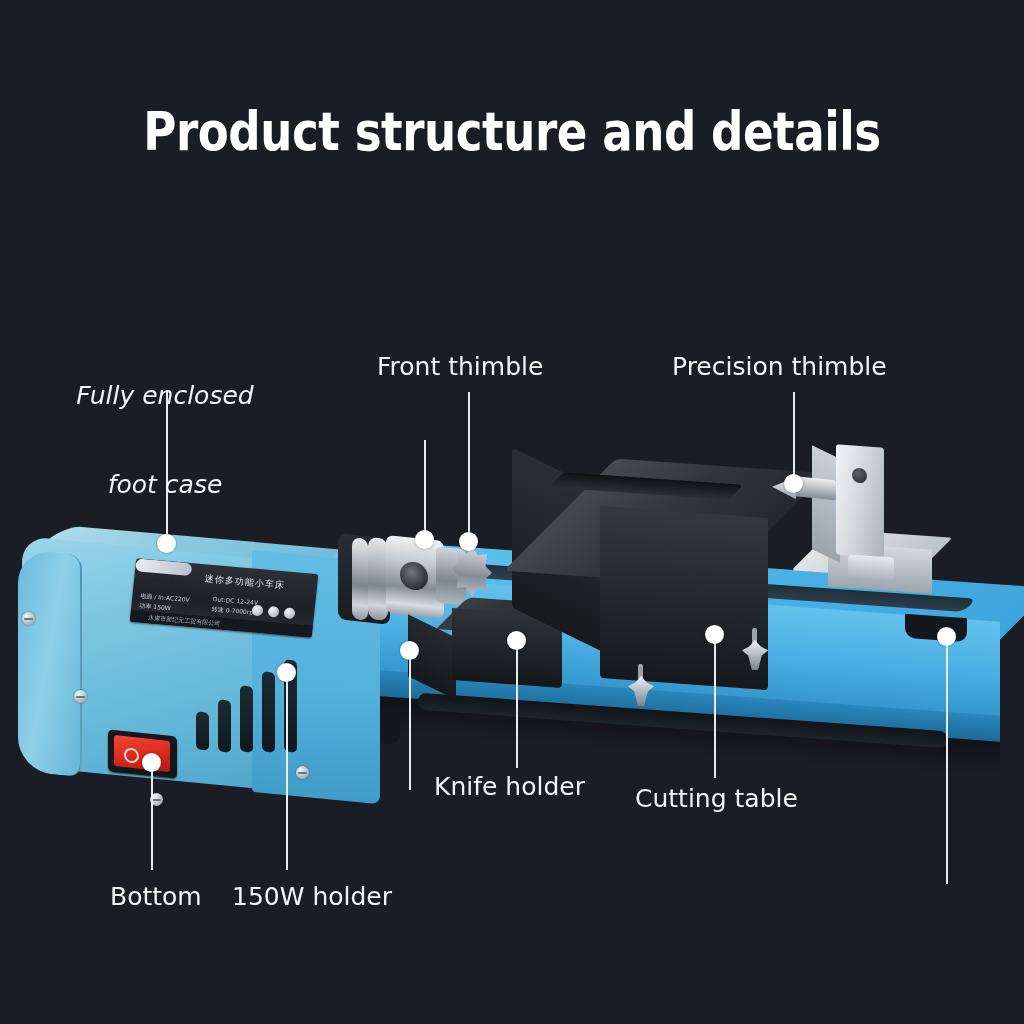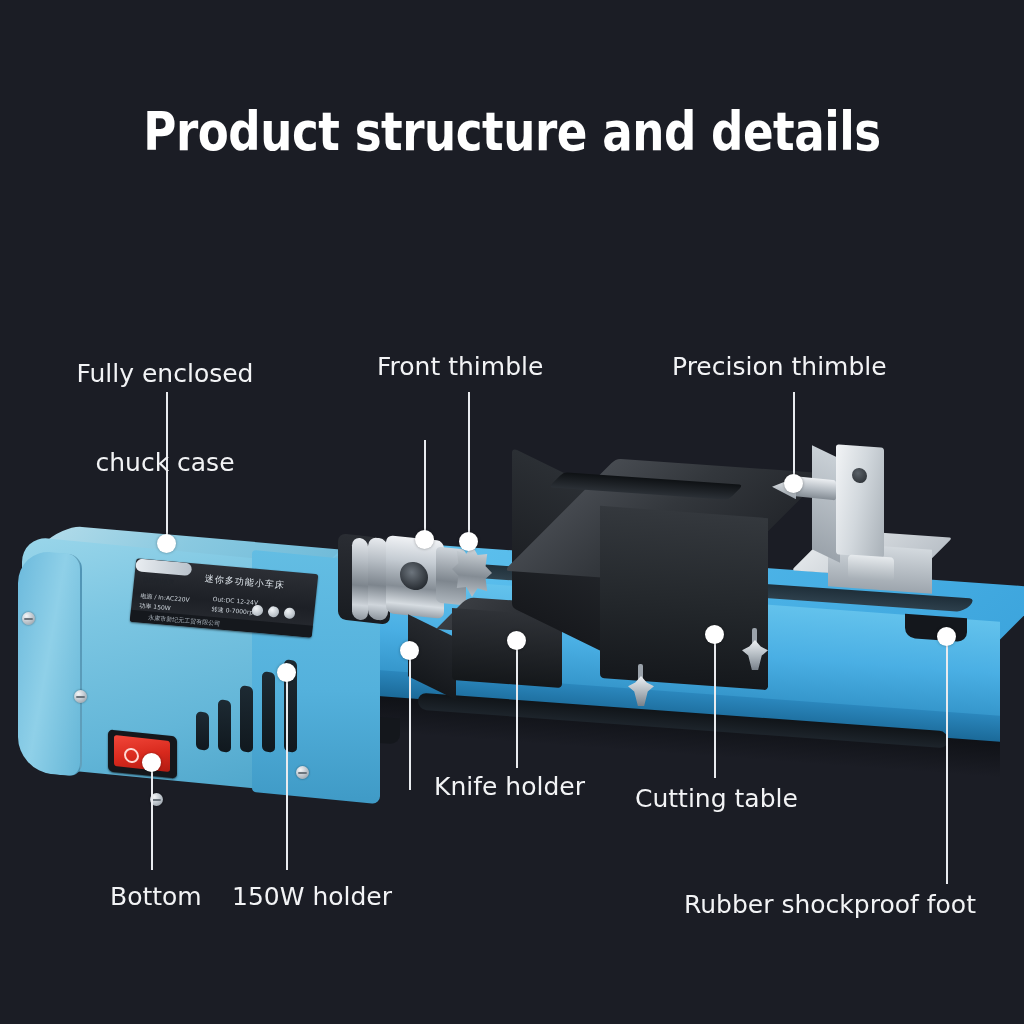--- a/index.html
+++ b/index.html
@@ -333,26 +333,25 @@
   <div class="dot" style="left:415px;top:530px;"></div>
   <div class="dot" style="left:459px;top:532px;"></div>
   <div class="dot" style="left:784px;top:474px;"></div>
   <div class="dot" style="left:507px;top:631px;"></div>
   <div class="dot" style="left:705px;top:625px;"></div>
   <div class="dot" style="left:400px;top:641px;"></div>
   <div class="dot" style="left:142px;top:753px;"></div>
   <div class="dot" style="left:277px;top:663px;"></div>
   <div class="dot" style="left:937px;top:627px;"></div>
 
-  <div class="lbl c" style="left:40px;top:300px;width:250px;">
+  <div class="lbl c" style="left:40px;top:322px;width:250px;font-style:italic;">
     <div>Fully enclosed</div>
-    <div>chuck case</div>
+    <div>foot case</div>
   </div>
 
   <div class="lbl" style="left:377px;top:352px;">Front thimble</div>
   <div class="lbl" style="left:672px;top:352px;">Precision thimble</div>
   <div class="lbl" style="left:434px;top:772px;">Knife holder</div>
   <div class="lbl" style="left:635px;top:784px;">Cutting table</div>
   <div class="lbl" style="left:110px;top:882px;">Bottom</div>
   <div class="lbl" style="left:232px;top:882px;">150W holder</div>
-  <div class="lbl" style="left:684px;top:890px;">Rubber shockproof foot</div>
 
 </div>
 
 </body></html>

